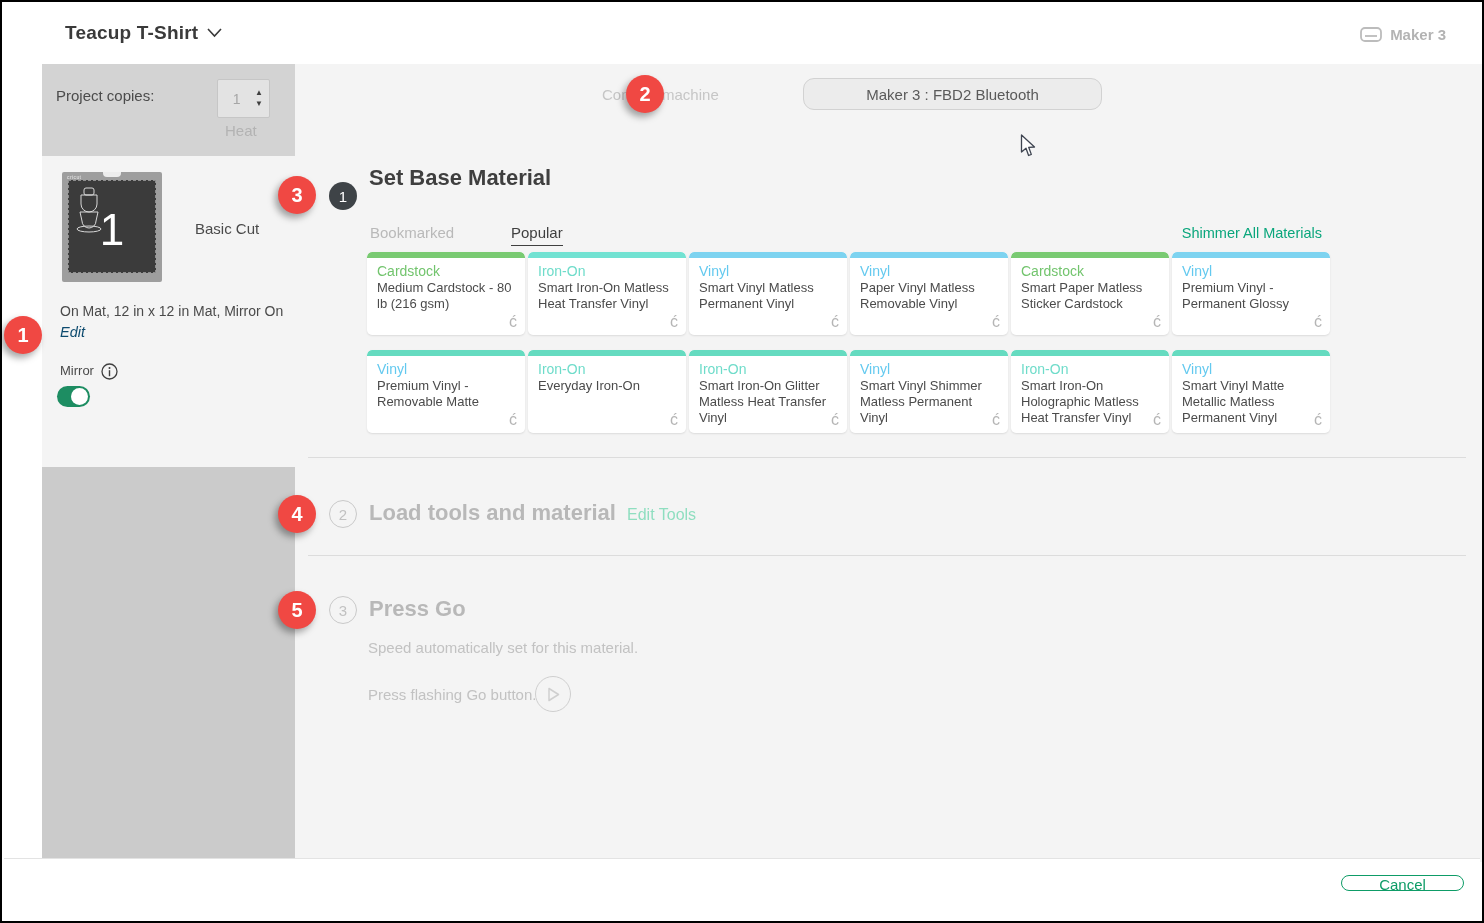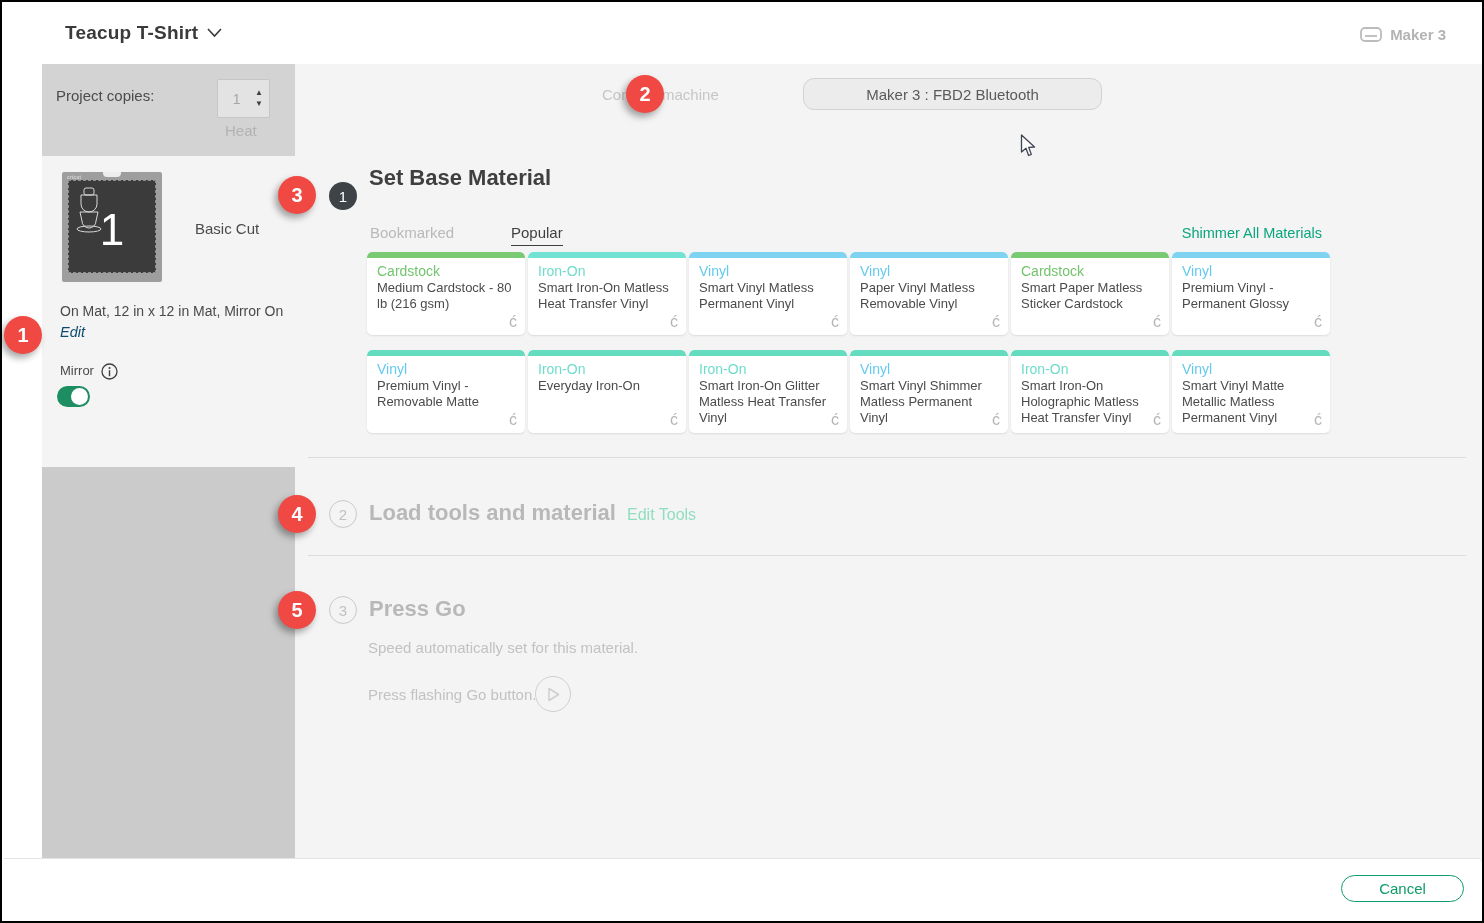--- a/index.html
+++ b/index.html
@@ -63,21 +63,21 @@
   .card .cricut-c { position:absolute; right:8px; bottom:4px; font-size:16px; color:#b5b5b5; }
 
   .divider { position:absolute; left:306px; width:1158px; height:1px; background:#dcdcdc; }
 
   .speed-note, .go-note { position:absolute; left:366px; font-size:15px; color:#c2c2c2; }
   .edit-tools-link { position:absolute; left:625px; top:504px; font-size:16px; color:#8fdec0; cursor:pointer; text-decoration:none; }
   .play-circle { position:absolute; left:533px; top:674px; width:36px; height:36px; border:1.5px solid #cfcfcf; border-radius:50%; display:flex; align-items:center; justify-content:center; }
 
   
   .footer { position:absolute; left:2px; right:2px; bottom:2px; height:61px; background:#fff; border-top:1px solid #e3e3e3; }
-  .cancel-btn { position:absolute; right:16px; top:16px; width:123px; height:27px; background:#fff; border:1.5px solid #0e9c67; border-radius:16px; color:#0e9c67; font-size:15px; font-weight:500; font-family:inherit; cursor:pointer; }
+  .cancel-btn { position:absolute; right:16px; top:16px; width:123px; height:16px; background:#fff; border:1.5px solid #0e9c67; border-radius:16px; color:#0e9c67; font-size:15px; font-weight:500; font-family:inherit; cursor:pointer; }
 
   
   .callout { position:absolute; width:38px; height:38px; border-radius:50%; color:#fff; font-size:20px; font-weight:700; display:flex; align-items:center; justify-content:center; box-shadow:-3px 4px 7px rgba(0,0,0,.35); }
   .c1 { left:2px;  top:314px; }
   .c2 { left:624px; top:73px; }
   .c3 { left:276px; top:174px; }
   .c4 { left:276px; top:493px; }
   .c5 { left:276px; top:589px; }
   .cursor { position:absolute; left:1018px; top:132px; }
 </style>

